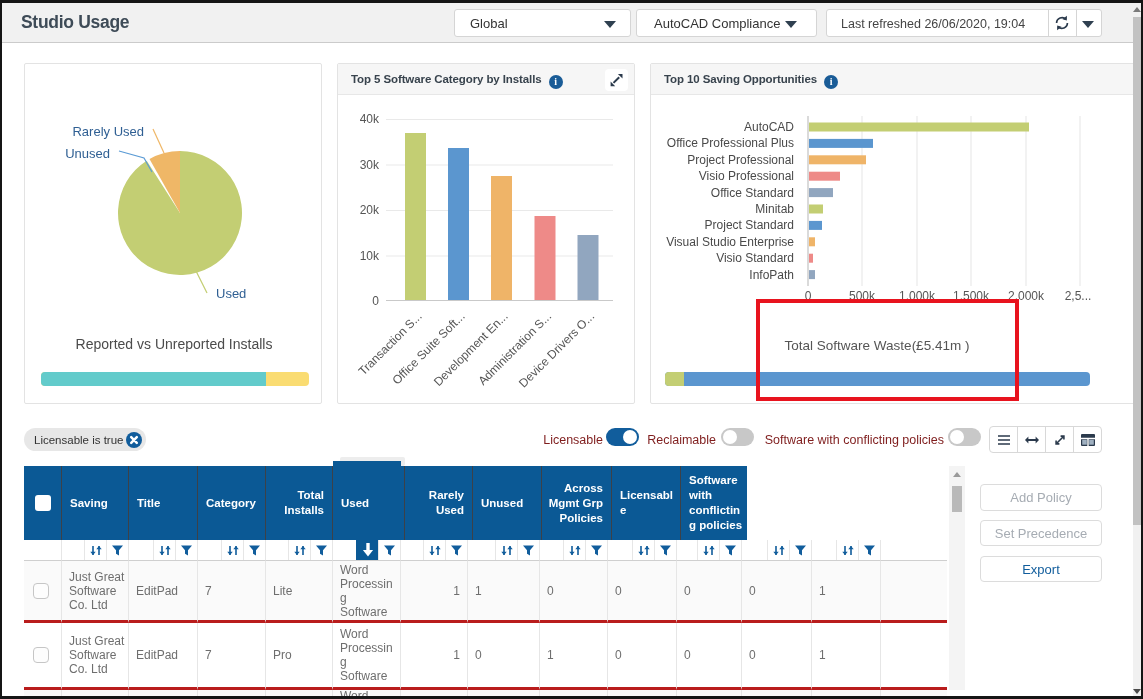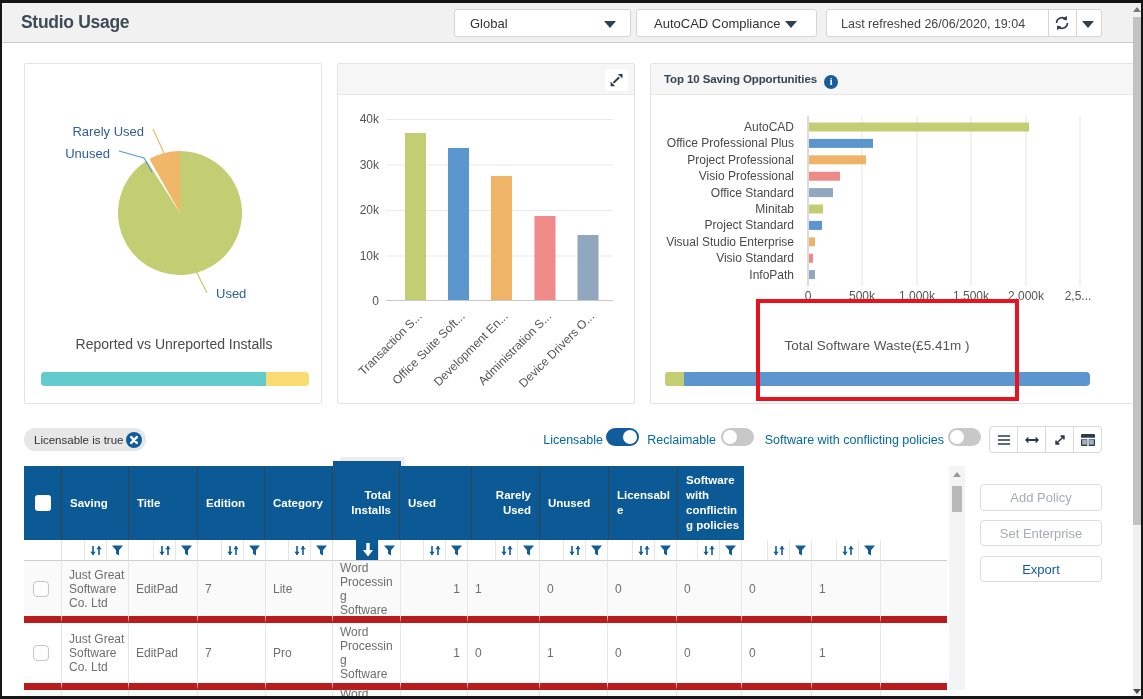--- a/index.html
+++ b/index.html
@@ -9,29 +9,29 @@
 .panel { position:absolute; top:63px; background:#fff; border:1px solid #e3e3e3; border-radius:2px; height:341px; }
 .phead { position:absolute; left:0; top:0; right:0; height:31px; background:#f6f6f6; border-bottom:1px solid #e7e7e7; }
 .ptitle { position:absolute; left:13px; top:8.5px; font-size:11.5px; font-weight:bold; letter-spacing:-0.1px; color:#38434d; }
 .pexp { position:absolute; top:5px; width:23px; height:22px; background:#fff; border-radius:4px; }
 .info { display:inline-block; width:14px; height:14px; border-radius:50%; background:#1a5c97; color:#fff; font-size:10px; font-weight:bold; text-align:center; line-height:14px; vertical-align:-2px; margin-left:7px; font-family:"Liberation Serif",serif; }
 .dd { position:absolute; top:9px; height:28px; background:#fff; border:1px solid #d5d5d5; border-radius:3px; font-size:13px; color:#333; }
 .ddtext { position:absolute; left:15px; top:6px; }
 .caret { position:absolute; width:0; height:0; border-left:6.5px solid transparent; border-right:6.5px solid transparent; border-top:7px solid #2f4050; }
 .toggle { position:absolute; width:33px; height:18px; border-radius:9px; top:428px; }
 .knob { position:absolute; top:2px; width:14px; height:14px; border-radius:50%; background:#fff; }
-.tlabel { position:absolute; top:433px; font-size:12.5px; color:#0369a1; }
+.tlabel { position:absolute; top:433px; font-size:12.5px; color:#7f1d1d; }
 .btn { position:absolute; left:980px; width:122px; height:27px; background:#fff; border:1px solid #dcdcdc; border-radius:4px; font-size:13px; text-align:center; line-height:25px; }
 .trow { position:absolute; left:0; display:flex; width:923px; }
 .trow > div { flex:none; display:flex; align-items:center; padding:0 8px; }
 .th > div { background:#0b5995; color:#fff; font-size:11.5px; font-weight:bold; line-height:15px; border-right:1px solid #3c4148; white-space:nowrap; }
 .th > div.r { justify-content:flex-end; text-align:right; }
 .fr > div { background:#fff; border-right:1px solid #e6e6e6; border-bottom:1px solid #cfcfcf; justify-content:flex-end; padding:0; }
 .bx { height:100%; width:22px; border-left:1px solid #e6e6e6; display:flex; align-items:center; justify-content:center; }
-.dr > div { font-size:12px; color:#6e6e6e; line-height:14px; border-right:1px solid #e6e6e6; border-bottom:7px solid #b91c1c; padding:0 7px; white-space:nowrap; }
+.dr > div { font-size:12px; color:#6e6e6e; line-height:14px; border-right:1px solid #e6e6e6; border-bottom:3px solid #b91c1c; padding:0 7px; white-space:nowrap; }
 .dr > div.r { justify-content:flex-end; }
 .cb { width:16px; height:16px; border:1px solid #c6c6c6; border-radius:4px; background:#fdfdfd; margin-left:2px; }
 </style>
 </head>
 <body>
 
 <div class="abs" style="left:0;top:0;width:1143px;height:3px;background:#151515;z-index:50"></div>
 <div class="abs" style="left:0;top:0;width:2px;height:699px;background:#151515;z-index:50"></div>
 <div class="abs" style="left:0;top:696px;width:1143px;height:3px;background:#151515;z-index:50"></div>
 <div class="abs" style="left:1141px;top:0;width:2px;height:699px;background:#151515;z-index:50"></div>
@@ -71,20 +71,21 @@
     <text x="85" y="63" text-anchor="end" font-size="13" fill="#2f5f93">Unused</text>
     <text x="191" y="203" font-size="13" fill="#2f5f93">Used</text>
     <text x="149" y="254" text-anchor="middle" font-size="14" fill="#4b4b4b">Reported vs Unreported Installs</text>
     <rect x="16" y="277" width="268" height="14" rx="4" fill="#fadc72"></rect>
     <path d="M20,277 H241 V291 H20 A4,4 0 0 1 16,287 V281 A4,4 0 0 1 20,277 Z" fill="#62cbcb"></path>
   </svg>
 </div>
 
 <div class="panel" style="left:337px;width:298px;">
   <div class="phead">
+      <span class="ptitle">Top 5 Software Category by Installs<span class="info">i</span></span>
     <div class="pexp" style="right:6px"><svg width="23" height="22" viewBox="0 0 23 22">
           <path d="M8.5 13.9 L14.2 8.2" stroke="#2b3a4c" stroke-width="2"></path>
           <path d="M12.9 4.9 H17.5 V9.5 Z" fill="#2b3a4c"></path>
           <path d="M5.6 12.6 V17.2 H10.2 Z" fill="#2b3a4c"></path>
         </svg></div>
   </div>
   <svg class="abs" style="left:0;top:31px" width="296" height="308" viewBox="0 0 296 308" id="bars">
     <path d="M48,24.5 H275 M48,70 H275 M48,115.5 H275 M48,161 H275" stroke="#e9e9e9" stroke-width="1"></path>
     <path d="M48,205.5 H275" stroke="#c9c9c9" stroke-width="1"></path>
     <text x="41" y="28" text-anchor="end" font-size="12" fill="#555">40k</text>
@@ -204,26 +205,26 @@
 
 <div id="tablewrap" class="abs" style="left:24px;top:457px;width:923px;height:240px;overflow:hidden">
   <div class="abs" style="left:316px;top:0;width:65px;height:9px;background:#ededed;border-radius:2px"></div>
   <div class="abs" style="left:309px;top:4px;width:68px;height:5px;background:#0b5995"></div>
   <div class="trow th" style="top:9px;height:74px">
     <div style="width:38px">
         <span style="display:inline-block;width:16px;height:16px;background:#fff;border-radius:3px;margin-left:3px"></span>
       </div>
     <div style="width:67px">Saving</div>
     <div style="width:69px">Title</div>
-    <div style="width:67px">Edition</div>
     <div style="width:68px;background:#0b5995">Category</div>
     <div style="width:67px" class="r">Total<br>Installs</div>
     <div style="width:72px">Used</div>
     <div style="width:68px" class="r">Rarely<br>Used</div>
     <div style="width:69px">Unused</div>
+    <div style="width:70px" class="r">Across<br>Mgmt Grp<br>Policies</div>
     <div style="width:69px">Licensabl<br>e</div>
     <div style="width:66px;border-right:none">Software<br>with<br>conflictin<br>g policies</div>
   </div>
   <div class="abs" style="left:0;top:83px;width:1px;height:157px;background:#e6e6e6"></div>
   <div class="trow fr" style="top:83px;height:21px">
     <div style="width:38px"></div>
     <div style="width:67px">
         <span class="bx">
           <svg width="14" height="13" viewBox="0 0 14 13">
             <path d="M4 2v9M10 11V2" stroke="#115d9c" stroke-width="1.6" fill="none"></path>
@@ -445,20 +446,20 @@
     <div style="width:66px;border-right:none"></div>
   </div>
 </div>
 
 <div class="abs" style="left:949px;top:466px;width:16px;height:224px;background:#f4f4f4">
   <div class="abs" style="left:4px;top:6px;width:0;height:0;border-left:4px solid transparent;border-right:4px solid transparent;border-bottom:5px solid #9a9a9a"></div>
   <div class="abs" style="left:3px;top:20px;width:10px;height:26px;background:#b9b9b9"></div>
 </div>
 
 <div class="btn" style="top:484px;color:#a6acb3">Add Policy</div>
-<div class="btn" style="top:520px;color:#a6acb3;height:26px">Set Enterprise</div>
+<div class="btn" style="top:520px;color:#a6acb3;height:26px">Set Precedence</div>
 <div class="btn" style="top:556px;color:#115d9c;height:26px">Export</div>
 
 <div class="abs" style="left:1133px;top:3px;width:8px;height:693px;background:#f1f1f1;z-index:45">
   <div class="abs" style="left:0px;top:4px;width:0;height:0;border-left:4px solid transparent;border-right:4px solid transparent;border-bottom:5px solid #7a7a7a"></div>
   <div class="abs" style="left:0;top:14px;width:8px;height:508px;background:#c2c2c2"></div>
   <div class="abs" style="left:0px;top:686px;width:0;height:0;border-left:4px solid transparent;border-right:4px solid transparent;border-top:5px solid #4a4a4a"></div>
 </div>
 
 </body></html>

